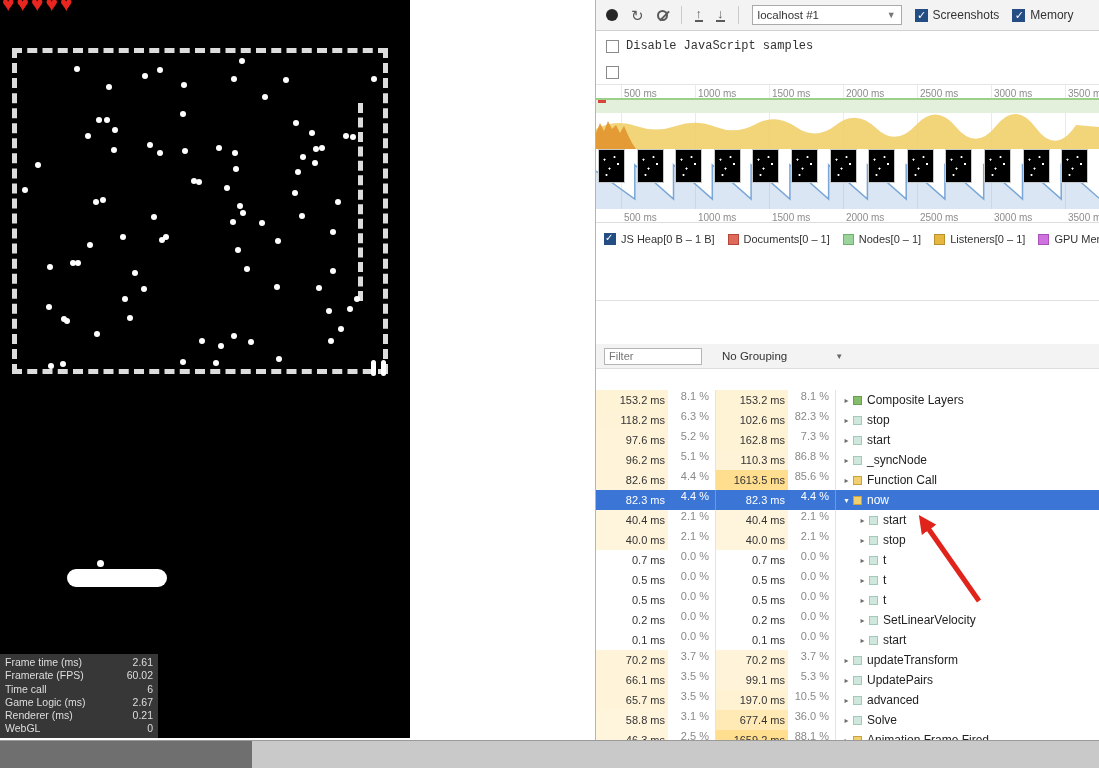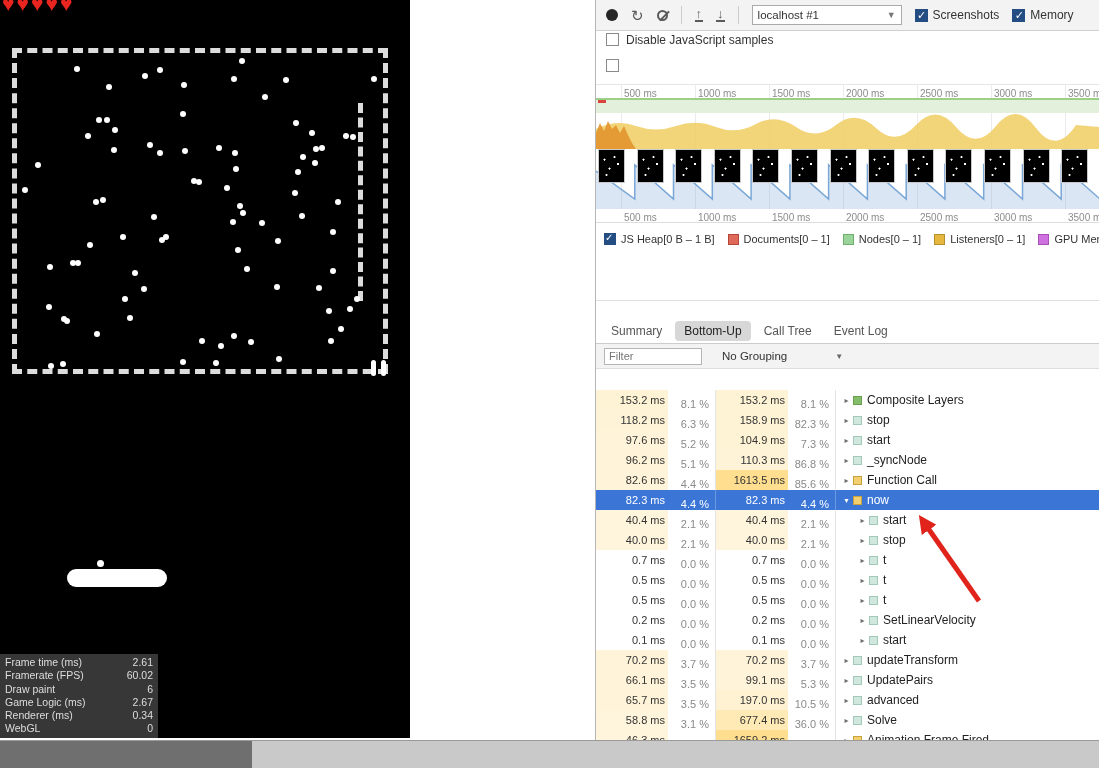--- a/index.html
+++ b/index.html
@@ -37,21 +37,21 @@
   .arr { border-bottom:2px solid #5a5a5a; padding:0 1px 0px 1px; font-size:13px; line-height:12px; }
   .sep { width:1px; height:18px; background:#ccc; flex:none; }
   .target-select { width:150px; height:20px; background:#fff; border:1px solid #aaa; display:flex;
     align-items:center; justify-content:space-between; padding:0 5px; font-size:11.5px; color:#333; }
   .caret { color:#777; font-size:9px; }
   .cb-wrap { display:flex; align-items:center; gap:5px; font-size:12px; color:#333; }
   .cb { width:13px; height:13px; border:1px solid #8a8a8a; background:#fff; flex:none; display:inline-block; }
   .cb.checked { background:#234d83; border-color:#234d83; position:relative; }
   .cb.checked::before { content:"✓"; position:absolute; left:1.5px; top:-1px; color:#fff; font-size:11px; }
 
-  .opt-row { display:flex; gap:7px; padding-left:10px; height:26px; font-size:12px; color:#333; }
+  .opt-row { display:flex; align-items:center; gap:7px; padding-left:10px; height:26px; font-size:12px; color:#333;font-family:Liberation Mono, monospace; }
   #opt1 { position:absolute; top:33px; left:0; }
   #opt2 { position:absolute; top:59px; left:0; }
 
   .overview { position:absolute; left:0; top:84px; width:504px; height:138px; border-top:1px solid #e5e5e5; }
   .gl { position:absolute; top:0; bottom:0; width:1px; background:rgba(0,0,0,0.08); }
   .ruler { position:absolute; left:0; width:504px; height:13px; }
   #ruler1 { top:0; }
   #ruler2 { top:124px; height:14px; border-bottom:1px solid #ddd; background:#fff; }
   .tick { position:absolute; top:3px; font-size:10px; color:#8c8c8c; white-space:nowrap; }
   .fps-strip { position:absolute; left:0; top:13px; width:504px; height:15px; background:#e3f1dc;
@@ -89,21 +89,21 @@
   .grouping { margin-left:20px; display:flex; align-items:center; gap:48px; font-size:11.5px; color:#333; }
   .caret2 { font-size:8px; color:#666; }
 
   .thead { position:absolute; left:0; top:369px; width:504px; height:21px; background:#f3f3f3;
     border-bottom:1px solid #ccc; display:flex; align-items:center; font-size:11px; color:#333; }
   .col-self, .col-total { width:120px; padding-left:6px; border-right:1px solid #ccc; height:100%; display:flex; align-items:center; }
   .col-activity { flex:1; padding-left:6px; }
 
   .tbody { position:absolute; left:0; top:390px; width:504px; height:350px; overflow:hidden; }
   .trow { display:flex; height:20px; align-items:stretch; font-size:11px; }
-  .c-self, .c-total { width:120px; flex:none; display:flex; align-items:flex-end; border-right:1px solid #e4e4e4; }
+  .c-self, .c-total { width:120px; flex:none; display:flex; align-items:flex-start; border-right:1px solid #e4e4e4; }
   .ms { width:72px; text-align:right; padding-right:3px; color:#333; line-height:20px; }
   .pct { flex:1; text-align:right; padding-right:6px; color:#8a8a8a; }
   .c-act { flex:1; display:flex; align-items:center; }
   .tri { width:13px; font-size:8px; color:#6e6e6e; text-align:center; flex:none; }
   .sq { width:9px; height:9px; margin-right:5px; flex:none; }
   .nm { color:#222; font-size:12px; white-space:nowrap; }
   .trow.sel { background:#3b76d7; }
   .trow.sel .ms, .trow.sel .pct, .trow.sel .nm, .trow.sel .tri { color:#fff; }
   .trow.sel .ms { background:transparent !important; }
   .trow.sel .c-self, .trow.sel .c-total { border-right-color:rgba(255,255,255,0.25); }
@@ -217,30 +217,30 @@
     <div id="hud">
         <div class="hud-row">
           <span>Frame time (ms)</span>
           <span>2.61</span>
         </div>
         <div class="hud-row">
           <span>Framerate (FPS)</span>
           <span>60.02</span>
         </div>
         <div class="hud-row">
-          <span>Draw paint</span>
+          <span>Time call</span>
           <span>6</span>
         </div>
         <div class="hud-row">
           <span>Game Logic (ms)</span>
           <span>2.67</span>
         </div>
         <div class="hud-row">
           <span>Renderer (ms)</span>
-          <span>0.34</span>
+          <span>0.21</span>
         </div>
         <div class="hud-row">
           <span>WebGL</span>
           <span>0</span>
         </div>
       </div>
   </div>
 
   <div id="devtools">
 
@@ -348,26 +348,20 @@
           <span>Listeners[0 – 1]</span>
         </div>
         <div class="legend-item">
           <span class="lsq" style="background: rgb(207, 114, 224); border: 1px solid rgb(167, 80, 181);"></span>
           <span>GPU Memory[0 B – 0 B]</span>
         </div>
       </div>
 
     <div class="pane-line"></div>
 
-    <div class="tabs" id="tabs">
-        <div class="tab">Summary</div>
-        <div class="tab active">Bottom-Up</div>
-        <div class="tab">Call Tree</div>
-        <div class="tab">Event Log</div>
-      </div>
 
     <div class="filterbar">
       <input class="filter-input" placeholder="Filter" style="">
       <span class="grouping">
         <span>No Grouping</span>
         <span class="caret2">▼</span>
       </span>
     </div>
 
 
@@ -386,36 +380,36 @@
             <span class="sq" style="background: rgb(134, 189, 106); border: 1px solid rgb(104, 162, 78);"></span>
             <span class="nm">Composite Layers</span>
           </span>
         </div>
         <div class="trow">
           <span class="c-self">
             <span class="ms" style="background: rgba(255, 211, 107, 0.27);">118.2 ms</span>
             <span class="pct">6.3 %</span>
           </span>
           <span class="c-total">
-            <span class="ms" style="background: rgba(255, 211, 107, 0.28);">158.9 ms</span>
+            <span class="ms" style="background: rgba(255, 211, 107, 0.28);">102.6 ms</span>
             <span class="pct">82.3 %</span>
           </span>
           <span class="c-act" style="padding-left: 4px;">
             <span class="tri">▸</span>
             <span class="sq" style="background: rgb(207, 231, 220); border: 1px solid rgb(163, 201, 186);"></span>
             <span class="nm">stop</span>
           </span>
         </div>
         <div class="trow">
           <span class="c-self">
             <span class="ms" style="background: rgba(255, 211, 107, 0.26);">97.6 ms</span>
             <span class="pct">5.2 %</span>
           </span>
           <span class="c-total">
-            <span class="ms" style="background: rgba(255, 211, 107, 0.28);">104.9 ms</span>
+            <span class="ms" style="background: rgba(255, 211, 107, 0.28);">162.8 ms</span>
             <span class="pct">7.3 %</span>
           </span>
           <span class="c-act" style="padding-left: 4px;">
             <span class="tri">▸</span>
             <span class="sq" style="background: rgb(207, 231, 220); border: 1px solid rgb(163, 201, 186);"></span>
             <span class="nm">start</span>
           </span>
         </div>
         <div class="trow">
           <span class="c-self">

